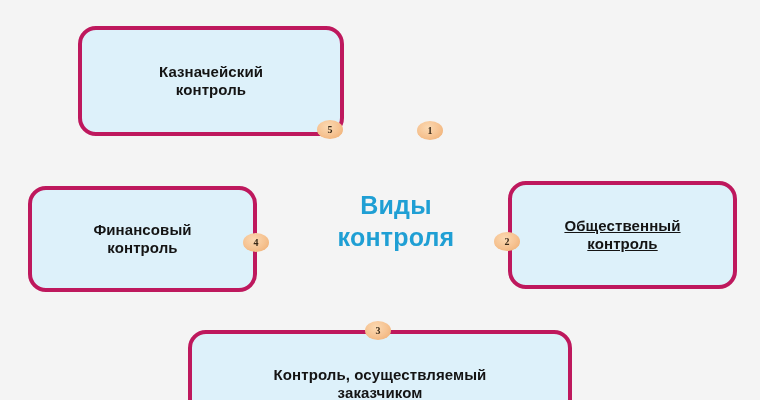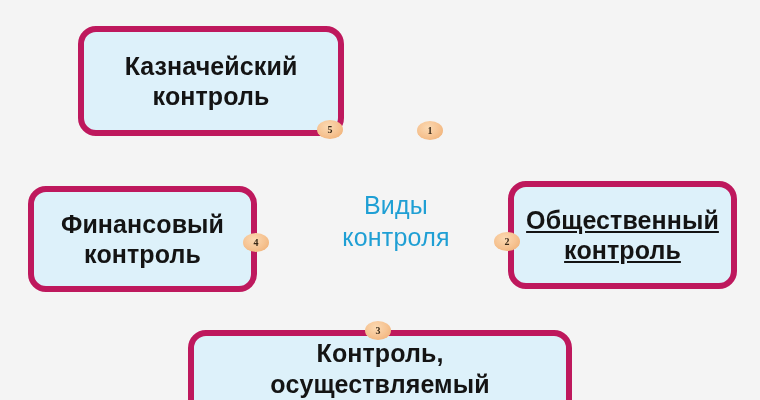--- a/index.html
+++ b/index.html
@@ -19,29 +19,29 @@
     height: 400px;
     background: #f4f4f4;
     overflow: hidden;
   }
 
   
   .node {
     position: absolute;
     box-sizing: border-box;
     background: #ddf1fa;
-    border: 6px solid #be185d;
+    border: 4px solid #be185d;
     border-radius: 18px;
     display: flex;
     align-items: center;
     justify-content: center;
     text-align: center;
     color: #141414;
     font-weight: bold;
-    font-size: 25px;
+    font-size: 15px;
     line-height: 1.22;
     letter-spacing: 0.1px;
     padding: 4px 10px;
   }
   .node .node-label {
     display: block;
     width: 100%;
   }
 
   
@@ -80,21 +80,21 @@
   #badge-3 { left: 365px; top: 321px; }
 
   
   #center-title {
     position: absolute;
     left: 310px;
     top: 190px;
     width: 172px;
     text-align: center;
     color: #1f9fd4;
-    font-weight: normal;
+    font-weight: bold;
     font-size: 25px;
     line-height: 1.26;
     letter-spacing: 0.2px;
     z-index: 4;
   }
 </style>
 </head>
 <body>
 
 <div id="canvas">

